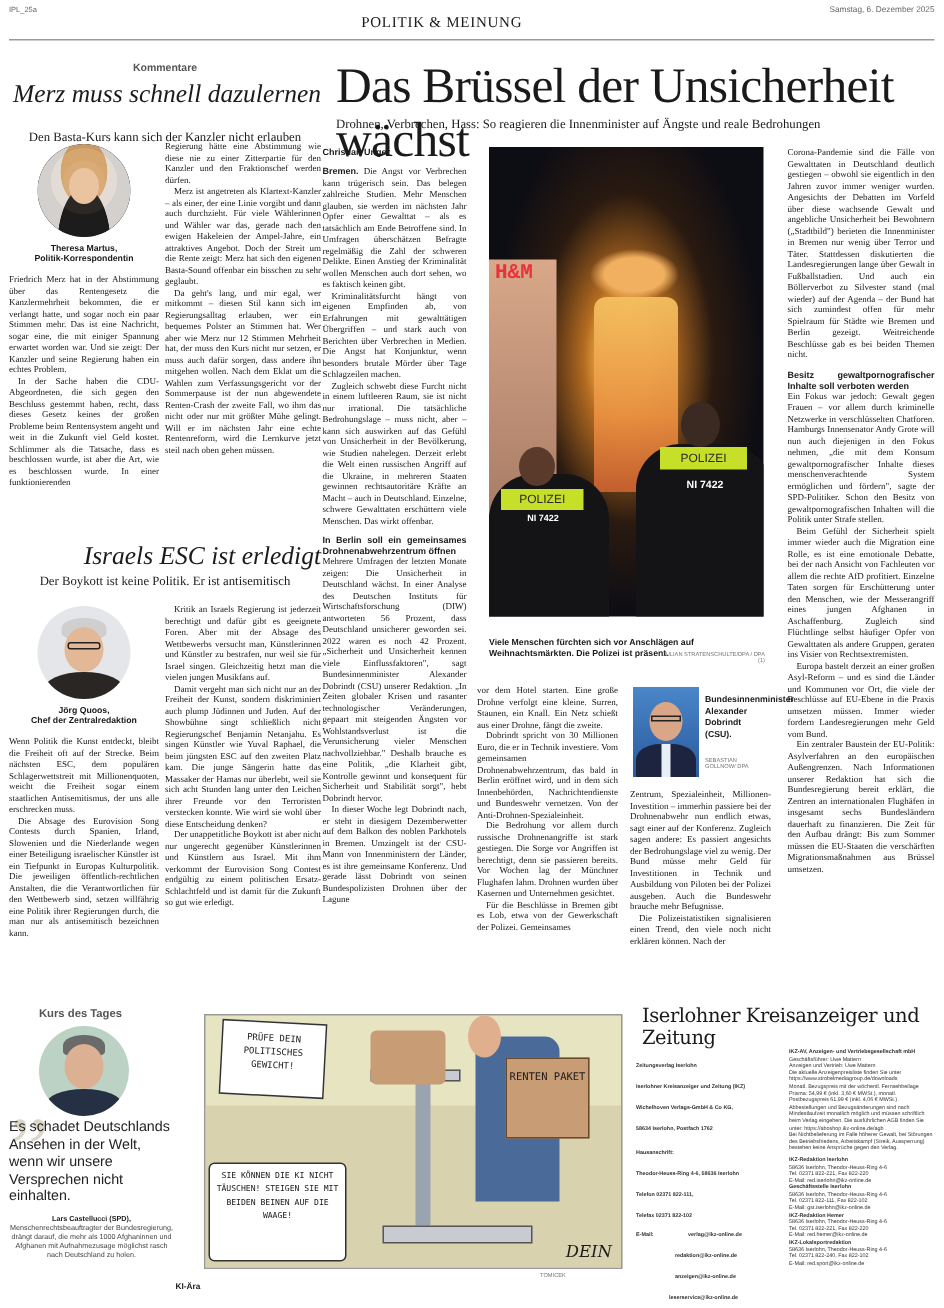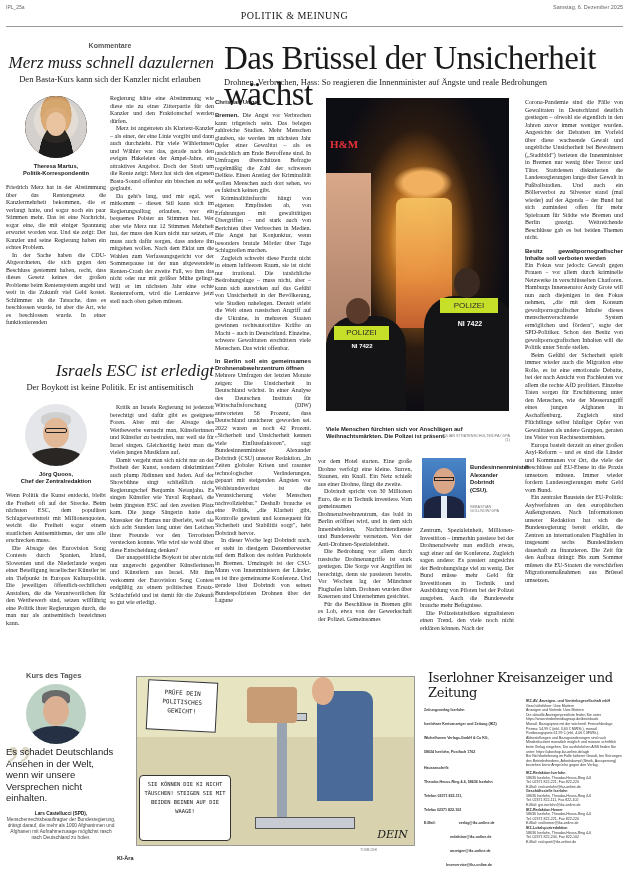--- a/index.html
+++ b/index.html
@@ -27,21 +27,21 @@
 </head>
 <body>
 
 <div class="abs topmeta" style="left:6px;top:4px">IPL_25a</div>
 <div class="abs section">POLITIK &amp; MEINUNG</div>
 <div class="abs topmeta" style="right:6px;top:4px;font-size:5.5px">Samstag, 6. Dezember 2025</div>
 <div class="abs rule"></div>
 
 <div class="abs kom" style="left:6px;width:208px;top:42px">Kommentare</div>
 <div class="abs h2i" style="left:6px;width:208px;top:54px">Merz muss schnell dazulernen</div>
-<div class="abs sub" style="left:6px;width:208px;top:74px">Den Basta-Kurs kann sich der Kanzler nicht erlauben</div>
+<div class="abs sub" style="left:6px;width:208px;top:86px">Den Basta-Kurs kann sich der Kanzler nicht erlauben</div>
 <div class="abs avatar" style="left:25px;top:96px;width:62px;height:62px;background:radial-gradient(circle at 50% 40%,#e8c9a8 0 28%,#c49a6c 29% 45%,#2a2020 46% 100%),#ddd">
   <div style="position:absolute;left:0;top:0;width:62px;height:62px;border-radius:50%;background:radial-gradient(ellipse at 50% 110%,#1c1c1c 0 40%,transparent 41%),radial-gradient(ellipse at 50% 30%,#d9a870 0 35%,transparent 36%),#e6e4e0;opacity:.9"></div>
   <div style="position:absolute;left:21px;top:16px;width:20px;height:24px;border-radius:50%;background:#eac4a0"></div>
 </div>
 <div class="abs author" style="left:6px;width:100px;top:163px">
   <div>Theresa Martus,</div>
   <div>Politik-Korrespondentin</div>
 </div>
 <div class="abs body" style="left:6px;width:100px;top:184px">
   <p class="ni">Friedrich Merz hat in der Abstimmung über das Rentengesetz die Kanzlermehrheit bekommen, die er verlangt hatte, und sogar noch ein paar Stimmen mehr. Das ist eine Nachricht, sogar eine, die mit einiger Spannung erwartet worden war. Und sie zeigt: Der Kanzler und seine Regierung haben ein echtes Problem.</p>
@@ -83,21 +83,21 @@
   <p class="ni"><span class="bold">Bremen.</span> <span>Die Angst vor Verbrechen kann trügerisch sein. Das belegen zahlreiche Studien. Mehr Menschen glauben, sie werden im nächsten Jahr Opfer einer Gewalttat – als es tatsächlich am Ende Betroffene sind. In Umfragen überschätzen Befragte regelmäßig die Zahl der schweren Delikte. Einen Anstieg der Kriminalität wollen Menschen auch dort sehen, wo es faktisch keinen gibt.</span></p>
   <p>Kriminalitätsfurcht hängt von eigenen Empfinden ab, von Erfahrungen mit gewalttätigen Übergriffen – und stark auch von Berichten über Verbrechen in Medien. Die Angst hat Konjunktur, wenn besonders brutale Mörder über Tage Schlagzeilen machen.</p>
   <p>Zugleich schwebt diese Furcht nicht in einem luftleeren Raum, sie ist nicht nur irrational. Die tatsächliche Bedrohungslage – muss nicht, aber – kann sich auswirken auf das Gefühl von Unsicherheit in der Bevölkerung, wie Studien nahelegen. Derzeit erlebt die Welt einen russischen Angriff auf die Ukraine, in mehreren Staaten gewinnen rechtsautoritäre Kräfte an Macht – auch in Deutschland. Einzelne, schwere Gewalttaten erschüttern viele Menschen. Das wirkt offenbar.</p>
   <div class="subh" style="margin-top:6px">In Berlin soll ein gemeinsames Drohnenabwehrzentrum öffnen</div>
   <p class="ni">Mehrere Umfragen der letzten Monate zeigen: Die Unsicherheit in Deutschland wächst. In einer Analyse des Deutschen Instituts für Wirtschaftsforschung (DIW) antworteten 56 Prozent, dass Deutschland unsicherer geworden sei. 2022 waren es noch 42 Prozent. „Sicherheit und Unsicherheit kennen viele Einflussfaktoren", sagt Bundesinnenminister Alexander Dobrindt (CSU) unserer Redaktion. „In Zeiten globaler Krisen und rasanter technologischer Veränderungen, gepaart mit steigenden Ängsten vor Wohlstandsverlust ist die Verunsicherung vieler Menschen nachvollziehbar." Deshalb brauche es eine Politik, „die Klarheit gibt, Kontrolle gewinnt und konsequent für Sicherheit und Stabilität sorgt", hebt Dobrindt hervor.</p>
   <p>In dieser Woche legt Dobrindt nach, er steht in diesigem Dezemberwetter auf dem Balkon des noblen Parkhotels in Bremen. Umzingelt ist der CSU-Mann von Innenministern der Länder, es ist ihre gemeinsame Konferenz. Und gerade lässt Dobrindt von seinen Bundespolizisten Drohnen über der Lagune</p>
 </div>
 
 <div class="abs" style="left:326px;top:98px;width:183px;height:313px;background:radial-gradient(ellipse at 50% 45%,#f6b24a 0 12%,#b26a20 22%,#2a1a10 45%,#0d0d14 70%);overflow:hidden">
   <div style="position:absolute;left:0;top:75px;width:45px;height:170px;background:linear-gradient(#d9a88a,#a87c66)"></div>
-  <div style="position:absolute;left:4px;top:40px;color:#e8323a;font-family:Liberation Serif, serif;font-weight:bold;font-size:11px">H&amp;M</div>
+  <div style="position:absolute;left:4px;top:76px;color:#e8323a;font-family:Liberation Mono, monospace;font-weight:bold;font-size:14px">H&amp;M</div>
   <div style="position:absolute;left:62px;top:65px;width:70px;height:40px;background:radial-gradient(ellipse,#f0b060 0 40%,transparent 60%)"></div>
   <div style="position:absolute;left:70px;top:100px;width:56px;height:130px;background:linear-gradient(#f4c060,#e89040 60%,#c86030);border-radius:8px 8px 2px 2px;opacity:.95"></div>
   <div style="position:absolute;left:0;top:218px;width:80px;height:100px;background:#141416;border-radius:30px 30px 0 0"></div>
   <div style="position:absolute;left:20px;top:200px;width:24px;height:26px;border-radius:50%;background:#5a3a2a"></div>
   <div style="position:absolute;left:8px;top:228px;width:55px;height:14px;background:#c6e02a;color:#2a2a2a;font-family:'Liberation Sans',sans-serif;font-size:8px;text-align:center;line-height:14px">POLIZEI</div>
   <div style="position:absolute;left:22px;top:245px;width:28px;color:#fff;font-family:'Liberation Sans',sans-serif;font-weight:bold;font-size:6px;text-align:center;line-height:7px">NI 7422</div>
   <div style="position:absolute;left:98px;top:198px;width:90px;height:120px;background:#141416;border-radius:30px 30px 0 0"></div>
   <div style="position:absolute;left:128px;top:170px;width:26px;height:30px;border-radius:50%;background:#3a2a22"></div>
   <div style="position:absolute;left:114px;top:200px;width:58px;height:15px;background:#c6e02a;color:#2a2a2a;font-family:'Liberation Sans',sans-serif;font-size:8px;text-align:center;line-height:15px">POLIZEI</div>
   <div style="position:absolute;left:128px;top:222px;width:32px;color:#fff;font-family:'Liberation Sans',sans-serif;font-weight:bold;font-size:7px;text-align:center;line-height:8px">NI 7422</div>
@@ -151,20 +151,21 @@
 <div class="abs" style="left:136px;top:676px;width:279px;height:170px;background:#e7e4c2;border:1px solid #999;overflow:hidden">
   <div style="position:absolute;left:0;top:60px;width:279px;height:110px;background:#d8d3ae"></div>
   <div style="position:absolute;left:10px;top:4px;width:70px;height:50px;background:#fff;border:1px solid #333;transform:rotate(3deg);font-family:'DejaVu Sans Mono',monospace;font-size:6px;line-height:9px;text-align:center;padding-top:6px">PRÜFE DEIN POLITISCHES GEWICHT!</div>
   <div style="position:absolute;left:2px;top:98px;width:92px;height:66px;background:#fff;border:1px solid #333;border-radius:4px;font-family:'DejaVu Sans Mono',monospace;font-size:5.4px;line-height:9px;text-align:center;padding:4px 2px">SIE KÖNNEN DIE KI NICHT TÄUSCHEN! STEIGEN SIE MIT BEIDEN BEINEN AUF DIE WAAGE!</div>
   <div style="position:absolute;left:140px;top:40px;width:10px;height:110px;background:#9aa4b0"></div>
   <div style="position:absolute;left:110px;top:36px;width:60px;height:8px;background:#c8ccd2;border:1px solid #555"></div>
   <div style="position:absolute;left:118px;top:140px;width:100px;height:12px;background:#c8ccd2;border:1px solid #555"></div>
   <div style="position:absolute;left:110px;top:10px;width:50px;height:36px;background:#c89c74;border-radius:4px"></div>
   <div style="position:absolute;left:180px;top:14px;width:56px;height:110px;background:#4a6a9a;border-radius:10px 10px 0 0"></div>
   <div style="position:absolute;left:175px;top:0px;width:22px;height:28px;border-radius:50%;background:#e0b08e"></div>
+  <div style="position:absolute;left:200px;top:28px;width:56px;height:54px;background:#c89c74;border:1px solid #6a4a2a;font-family:'DejaVu Sans Mono',monospace;font-size:7px;line-height:20px;text-align:center;padding-top:2px">RENTEN PAKET</div>
   <div style="position:absolute;right:6px;bottom:4px;font-family:'DejaVu Serif',serif;font-style:italic;font-size:11px">DEIN</div>
 </div>
 <div class="abs" style="left:117px;top:855px;font-family:'Liberation Sans',sans-serif;font-weight:bold;font-size:5.5px">KI-Ära</div>
 <div class="abs credit" style="left:360px;top:848px">TOMICEK</div>
 
 <div class="abs" style="left:428px;top:670px;font-family:'DejaVu Serif',serif;font-weight:normal;font-size:13px;letter-spacing:-0.3px">Iserlohner Kreisanzeiger und Zeitung</div>
 <div class="abs imp" style="left:424px;top:699px;width:96px;white-space:pre">
   <div style="font-weight:bold">Zeitungsverlag Iserlohn</div>
   <div style="font-weight:bold">Iserlohner Kreisanzeiger und Zeitung (IKZ)</div>
   <div style="font-weight:bold">Wichelhoven Verlags-GmbH &amp; Co KG,</div>

